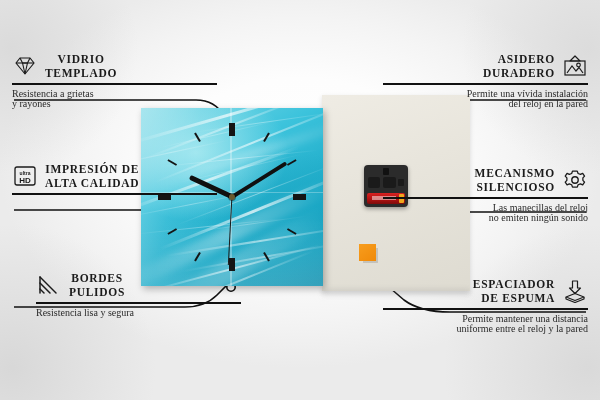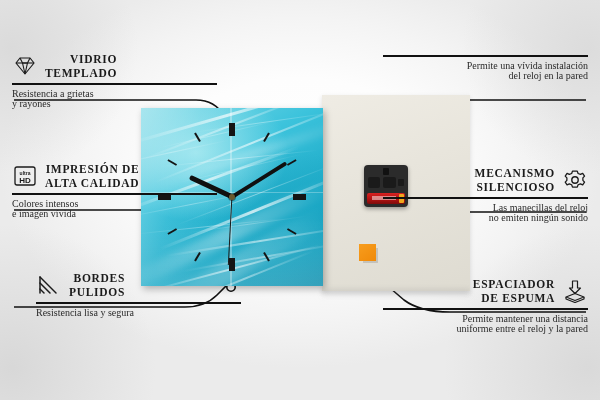--- a/index.html
+++ b/index.html
@@ -35,21 +35,21 @@
   .feature .title {
     font-family: "Liberation Serif", serif;
     font-weight: bold;
     font-size: 11.5px;
     letter-spacing: .7px;
     line-height: 14px;
     color: #1b1b1b;
     text-transform: uppercase;
     white-space: pre-line;
   }
-  .feature.left .title { text-align: right; }
+  .feature.left .title { text-align: center; }
   .feature.right .title { text-align: right; }
   .rule { height: 1.6px; background: #111; margin: 3px 0 4px; width: 100%; }
   .desc {
     font-family: "Liberation Serif", serif;
     font-size: 10px;
     line-height: 10.4px;
     color: #2a2a2a;
     white-space: pre-line;
   }
   .feature.left .desc { text-align: left; }
@@ -319,22 +319,20 @@
         <svg viewBox="0 0 26 24">
           <rect x="3" y="3" width="20" height="18" rx="2" fill="none" stroke="#1b1b1b" stroke-width="1.3"></rect>
           <text x="13" y="11" font-family="Liberation Sans, sans-serif" font-size="5" font-weight="bold" fill="#1b1b1b" text-anchor="middle">ultra</text>
           <text x="13" y="18.5" font-family="Liberation Sans, sans-serif" font-size="8" font-weight="bold" fill="#1b1b1b" text-anchor="middle">HD</text>
         </svg>
       </span>
       <span class="title">IMPRESIÓN DE
 ALTA CALIDAD</span>
     </div>
     <div class="rule"></div>
-    <div class="desc">Colores intensos
-e imagen vívida</div>
   </div>
 
   <div class="feature left" id="f-bordes">
     <div class="head">
       <span class="ico">
         <svg viewBox="0 0 26 24">
             <g stroke="#1b1b1b" stroke-width="1.5" stroke-linecap="round">
           <path d="M4 4 L20 20"></path>
               <path d="M4 10 L14 20"></path>
               <path d="M4 16 L8 20"></path>
@@ -343,20 +341,34 @@
           </svg>
       </span>
       <span class="title">BORDES
 PULIDOS</span>
     </div>
     <div class="rule"></div>
     <div class="desc">Resistencia lisa y segura</div>
   </div>
 
   <div class="feature right" id="f-asidero">
+    <div class="head">
+      <span class="title">ASIDERO
+DURADERO</span>
+      <span class="ico">
+        <svg viewBox="0 0 26 24">
+            <g fill="none" stroke="#1b1b1b" stroke-width="1.2">
+          <path d="M13 2 L8 7 H18 Z" stroke-linejoin="round"></path>
+          <rect x="3" y="7" width="20" height="14"></rect>
+          <path d="M5 19 L10 12 L14 17 L17 13.5 L21 19"></path>
+          <circle cx="16.5" cy="11" r="1.8"></circle>
+        </g>
+          </svg>
+      </span>
+    </div>
     <div class="rule"></div>
     <div class="desc">Permite una vívida instalación
 del reloj en la pared</div>
   </div>
 
   <div class="feature right" id="f-mecanismo">
     <div class="head">
       <span class="title">MECANISMO
 SILENCIOSO</span>
       <span class="ico">

